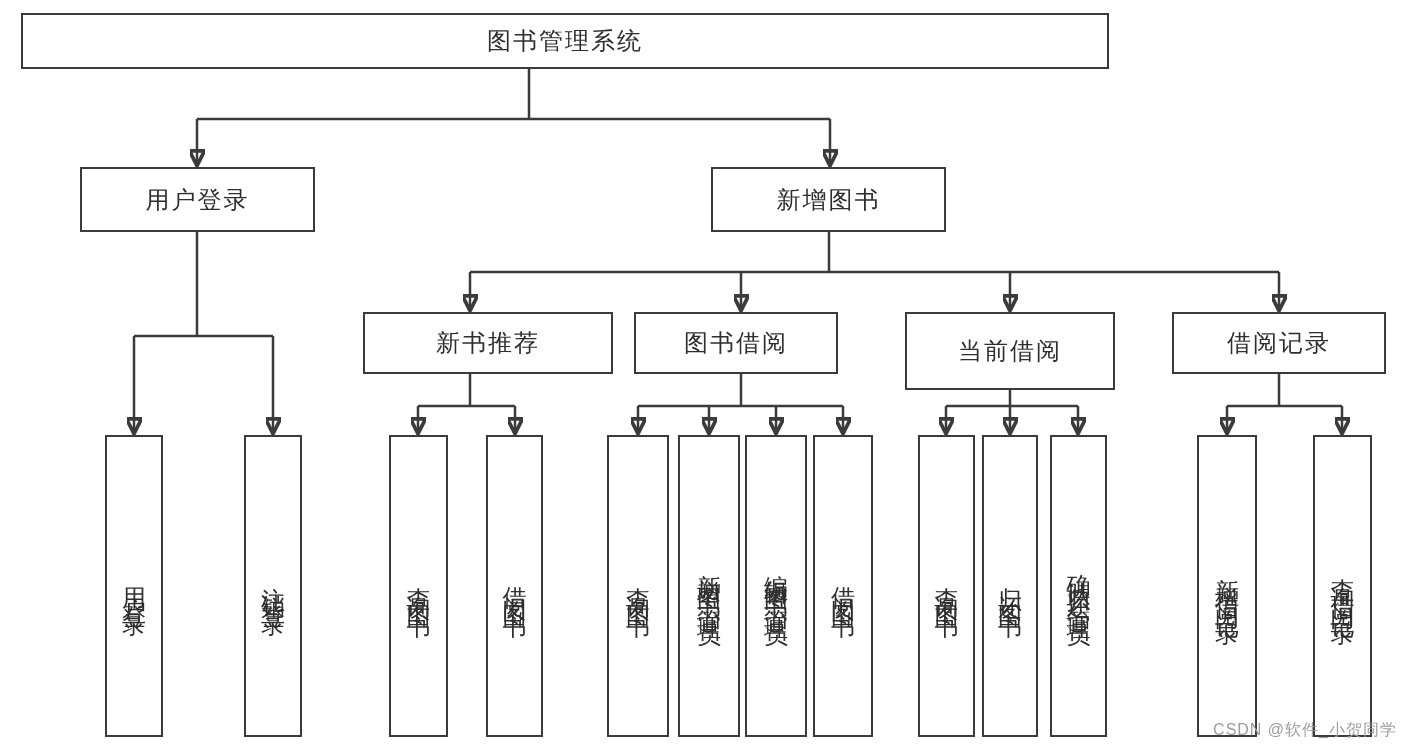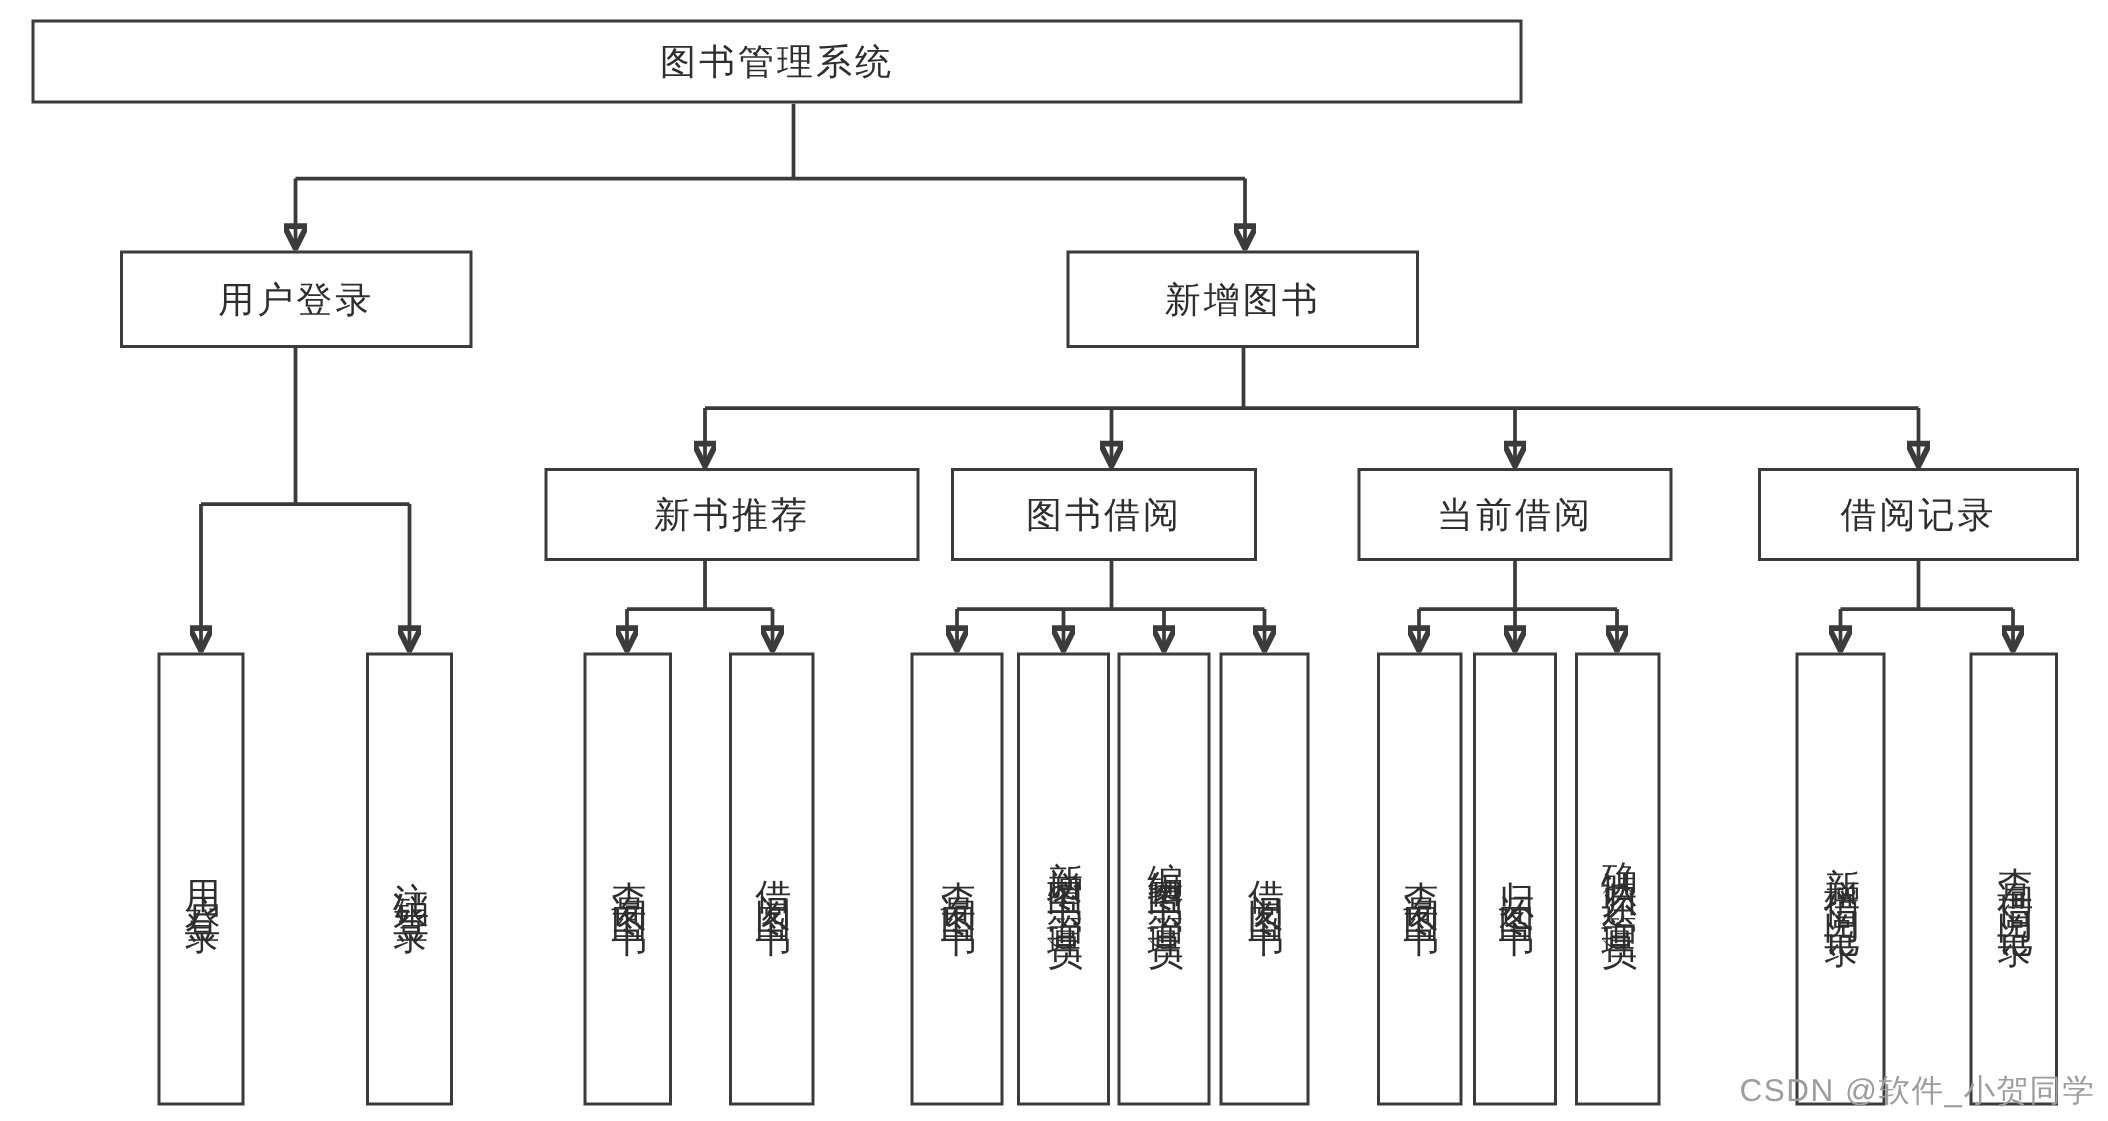--- a/index.html
+++ b/index.html
@@ -14,21 +14,21 @@
     border:2.5px solid #3b3b3b;display:flex;align-items:center;justify-content:center;
     color:#2e2e2e;
   }
   .hlabel{font-size:24px;letter-spacing:2px;white-space:nowrap;}
   .vlabel{
     writing-mode:vertical-rl;text-orientation:mixed;
     font-size:24px;letter-spacing:9px;line-height:1;color:#2e2e2e;
   }
   .vlabel.tight{letter-spacing:7px;}
   .watermark{
-    position:absolute;right:8px;bottom:6px;font-size:21px;color:#9d9d9d;
+    position:absolute;right:8px;bottom:6px;font-size:16px;color:#9d9d9d;
     letter-spacing:1px;white-space:nowrap;
   }
 </style>
 </head>
 <body>
 
 <div class="canvas">
 
   <svg class="wires" width="1405" height="747" viewBox="0 0 1405 747">
     <defs>
@@ -71,38 +71,38 @@
     <path d="M946 406 V433" marker-end="url(#ah)"></path>
     <path d="M1010 406 V433" marker-end="url(#ah)"></path>
     <path d="M1078 406 V433" marker-end="url(#ah)"></path>
 
     <path d="M1279 374 V406"></path>
     <path d="M1227 406 H1342"></path>
     <path d="M1227 406 V433" marker-end="url(#ah)"></path>
     <path d="M1342 406 V433" marker-end="url(#ah)"></path>
   </svg>
 
-  <div class="box" style="left:21px;top:13px;width:994px;height:56px">
+  <div class="box" style="left:21px;top:13px;width:1088px;height:56px">
     <span class="hlabel">图书管理系统</span>
   </div>
 
   <div class="box" style="left:80px;top:167px;width:235px;height:65px">
     <span class="hlabel">用户登录</span>
   </div>
   <div class="box" style="left:711px;top:167px;width:235px;height:65px">
     <span class="hlabel">新增图书</span>
   </div>
 
   <div class="box" style="left:363px;top:312px;width:250px;height:62px">
     <span class="hlabel">新书推荐</span>
   </div>
   <div class="box" style="left:634px;top:312px;width:204px;height:62px">
     <span class="hlabel">图书借阅</span>
   </div>
-  <div class="box" style="left:905px;top:312px;width:210px;height:62px">
+  <div class="box" style="left:905px;top:312px;width:210px;height:78px">
     <span class="hlabel">当前借阅</span>
   </div>
   <div class="box" style="left:1172px;top:312px;width:214px;height:62px">
     <span class="hlabel">借阅记录</span>
   </div>
 
   <div class="box" style="left:105px;top:435px;width:58px;height:302px">
     <span class="vlabel">用户登录</span>
   </div>
   <div class="box" style="left:244px;top:435px;width:58px;height:302px">

